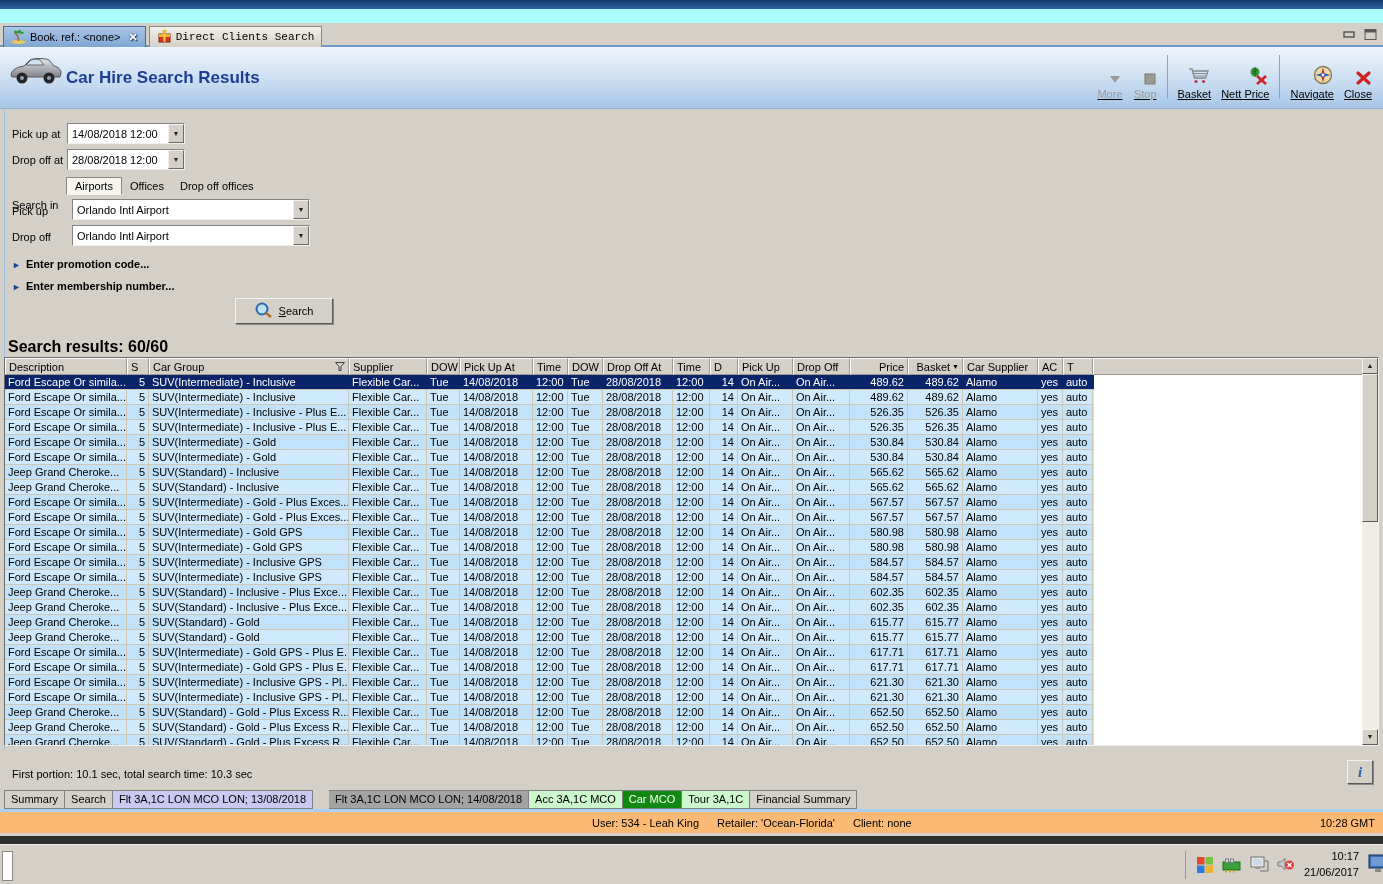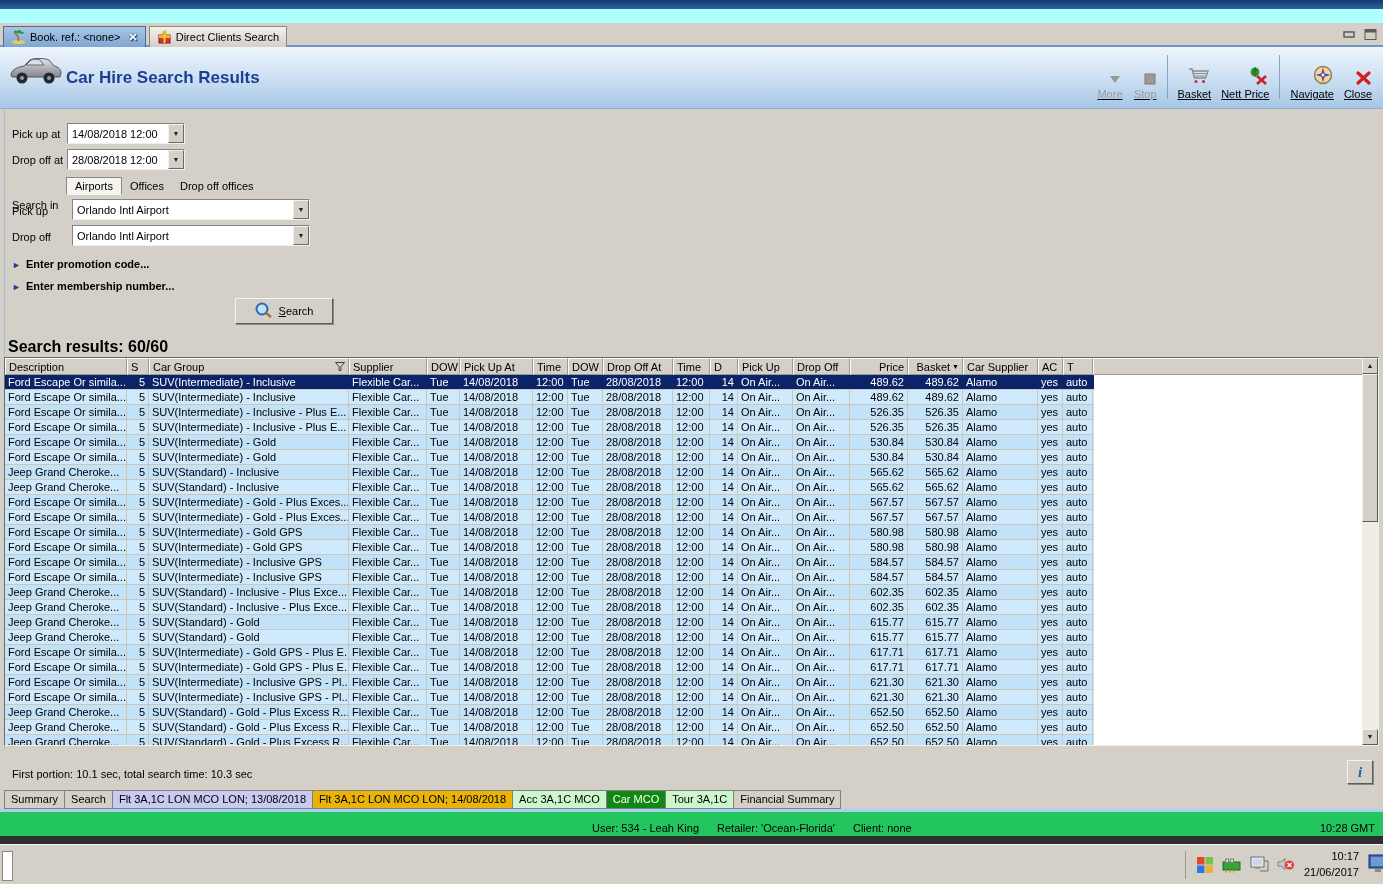--- a/index.html
+++ b/index.html
@@ -88,21 +88,21 @@
               font-style:italic; font-weight:bold; font-size:15px; color:#1c5fb0; }
 
   
   .bottom-tabs { position:absolute; left:4px; top:790px; height:19px; display:flex; }
   .btab { height:19px; padding:0 6px; line-height:17px; border:1px solid #808080; border-left:none;
           white-space:nowrap; }
   .btab:first-child { border-left:1px solid #808080; }
   .blue-line { left:0; top:809px; width:1383px; height:3px; background:#a8d0f0; }
 
   
-  .statusbar { left:0; top:812px; width:1383px; height:32px; background:#22c55e; display:flex; align-items:center;padding-left:16px; }
+  .statusbar { left:0; top:812px; width:1383px; height:21px; background:#fdba74; display:flex; align-items:center;padding-left:16px; }
   .statusbar .userinfo { position:absolute; left:592px; display:flex; gap:18px; }
   .statusbar .gmt { position:absolute; right:8px; }
 
   .dark-strip { left:0; top:836px; width:1383px; height:8px; background:#2e2e2e; }
 
   
   .taskbar { left:0; top:844px; width:1383px; height:40px; background:#d4d0c8; border-top:1px solid #f4f2ee; }
   .task-slot { position:absolute; left:2px; top:6px; width:11px; height:30px; background:#fff; border:1px solid #8a8a82; }
   .tray { position:absolute; right:88px; top:6px; display:flex; align-items:center; gap:7px; height:28px;
           border-left:1px solid #9a9a92; padding-left:10px; }
@@ -119,21 +119,21 @@
 
   <div class="abs win-tabbar">
     <span id="wtabs"><div class="wtab active" style="display: inline-flex;">
           <span><svg width="15" height="15">
               <ellipse cx="7.5" cy="13" rx="7" ry="2" fill="#e8c860"></ellipse>
               <path d="M7.5 12C7.5 8 6 5 3.5 4" stroke="#9a6a3a" stroke-width="1.5" fill="none"></path>
               <path d="M3.5 4C1.5 2 5 .5 6 2.5C8 0 11 1 10 3C13 2 14 5 11 5C9 4 5 4 3.5 4z" fill="#2a9a3a"></path>
             </svg></span>
           <span>Book. ref.: &lt;none&gt;</span>
           <span class="xbtn">✕</span>
-        </div><div class="wtab" style="display: inline-flex;">
+        </div><div class="wtab" style="display: inline-flex; font-family: Liberation Mono, monospace;">
           <span><svg width="15" height="15">
               <rect x="2" y="6" width="11" height="8" fill="#d8342a" stroke="#8a1a12"></rect>
               <rect x="2" y="6" width="11" height="3" fill="#e8b62a"></rect>
               <rect x="6.5" y="4" width="2" height="10" fill="#f0d040"></rect>
               <circle cx="7.5" cy="3.5" r="2" fill="#e8b62a"></circle>
             </svg></span>
           <span>Direct Clients Search</span>
         </div></span>
     <span class="win-ctl">
       <svg width="13" height="11">
@@ -848,21 +848,21 @@
     </div>
   </div>
 
   <span class="abs search-time">First portion: 10.1 sec, total search time: 10.3 sec</span>
   <div class="abs btn3d info-btn">i</div>
 
   <div class="bottom-tabs" id="bottomTabs">
       <div class="btab" style="background: rgb(212, 208, 200); color: rgb(0, 0, 0);">Summary</div>
       <div class="btab" style="background: rgb(212, 208, 200); color: rgb(0, 0, 0);">Search</div>
       <div class="btab" style="background: rgb(201, 201, 242); color: rgb(0, 0, 0);">Flt 3A,1C LON MCO LON; 13/08/2018</div>
-      <div class="btab" style="background: #eab308; color: rgb(0, 0, 0);">Flt 3A,1C LON MCO LON; 14/08/2018</div>
+      <div class="btab" style="background: #a3a3a3; color: rgb(0, 0, 0); margin-left: 16px;">Flt 3A,1C LON MCO LON; 14/08/2018</div>
       <div class="btab" style="background: rgb(204, 246, 204); color: rgb(0, 0, 0);">Acc 3A,1C MCO</div>
       <div class="btab" style="background: rgb(17, 136, 17); color: rgb(255, 255, 255); font-weight: normal;">Car MCO</div>
       <div class="btab" style="background: rgb(204, 246, 204); color: rgb(0, 0, 0);">Tour 3A,1C</div>
       <div class="btab" style="background: rgb(212, 208, 200); color: rgb(0, 0, 0);">Financial Summary</div>
     </div>
   <div class="abs blue-line"></div>
 
   <div class="abs statusbar">
     <span class="userinfo">
       <span>User: 534 - Leah King</span>

